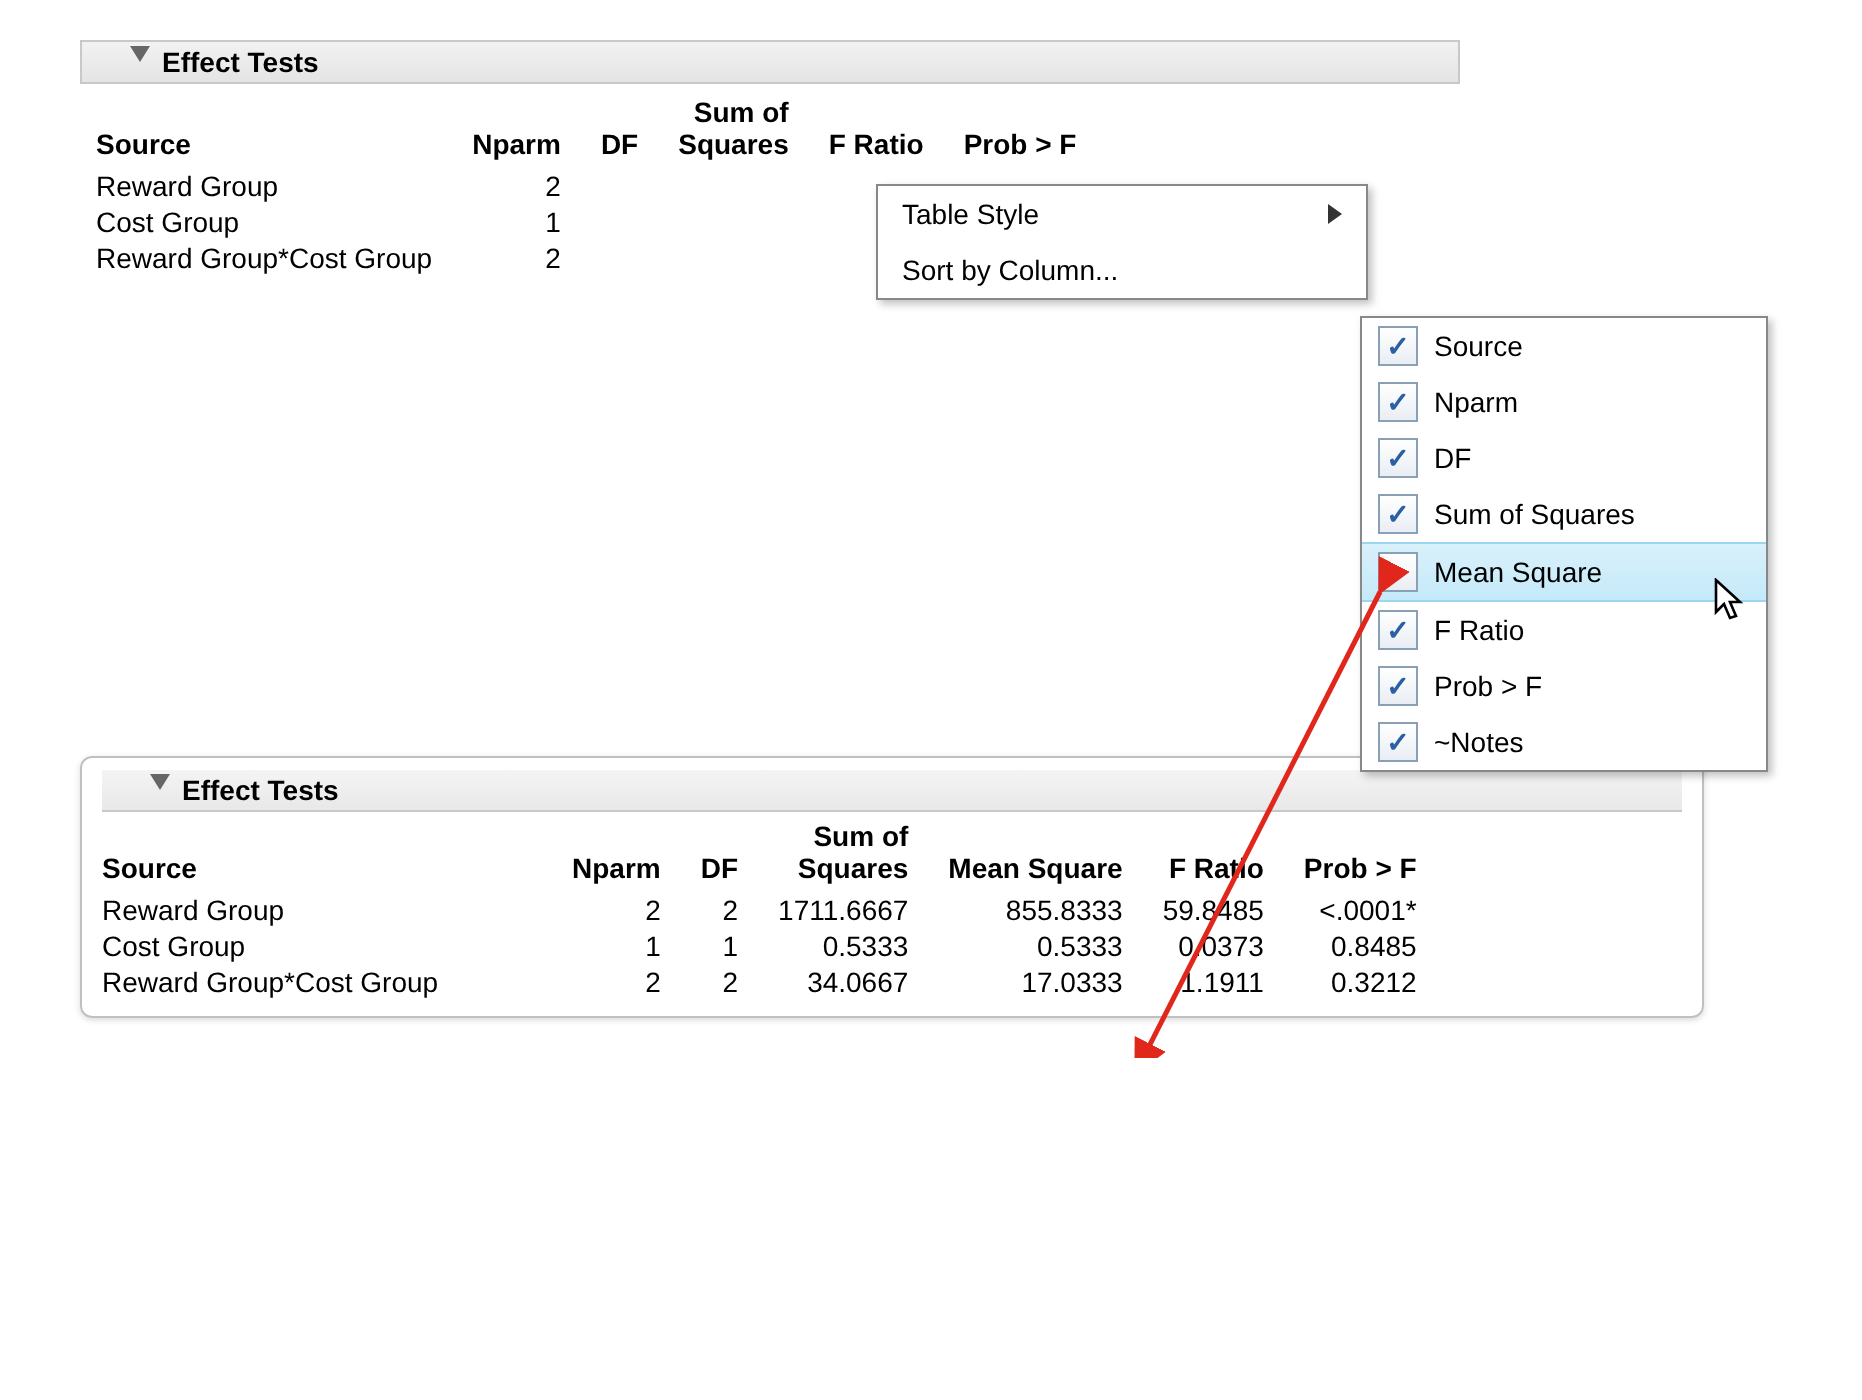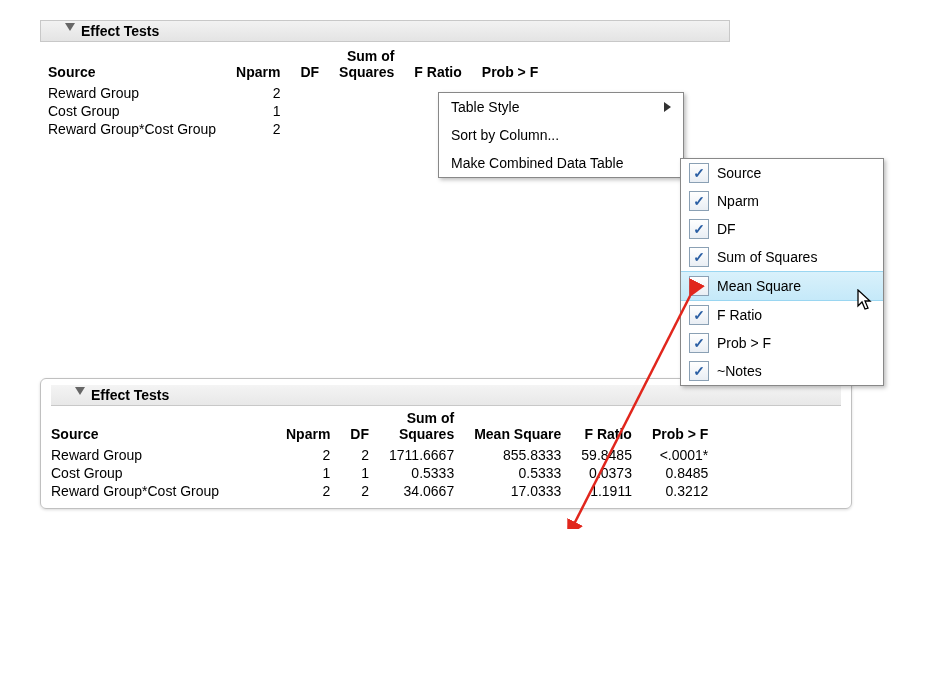--- a/index.html
+++ b/index.html
@@ -185,23 +185,20 @@
   </div>
 
   <div class="menu" style="left:370px; top:72px;margin-left:28px;">
     <div class="menu-item">
       <span>Table Style</span>
       <span class="submenu-arrow"></span>
     </div>
     <div class="menu-item">
       <span>Sort by Column...</span>
     </div>
-    <div class="menu-item">
-      <span>Make Combined Data Table</span>
-    </div>
   </div>
 </div>
 
 <div class="menu" style="position:absolute; left:680px; top:158px;">
   <div class="sub-row">
     <span class="cb">✓</span>
     <span>Source</span>
   </div>
   <div class="sub-row">
     <span class="cb">✓</span>

